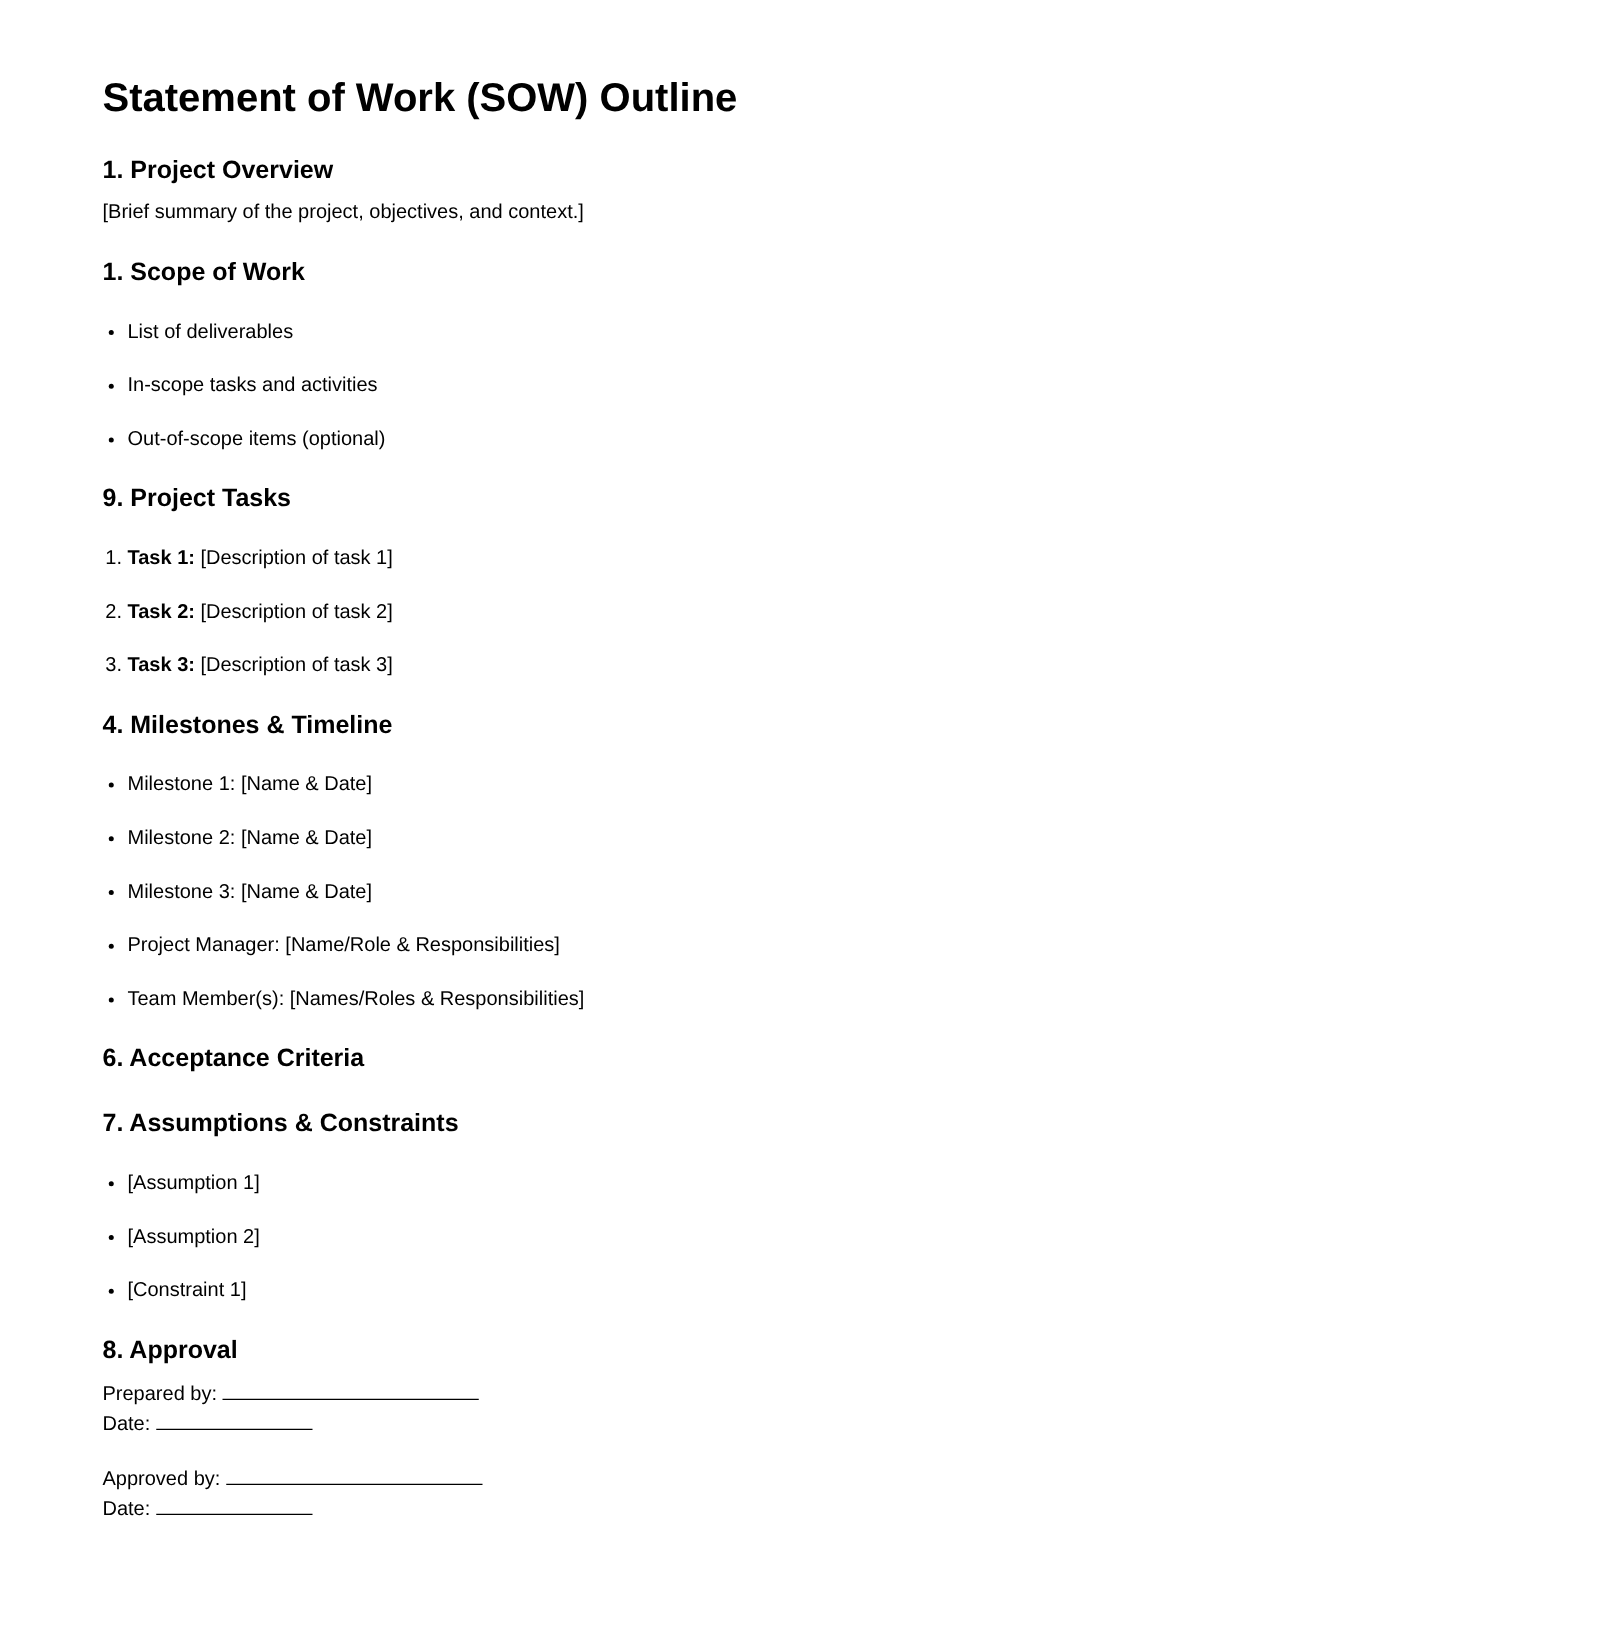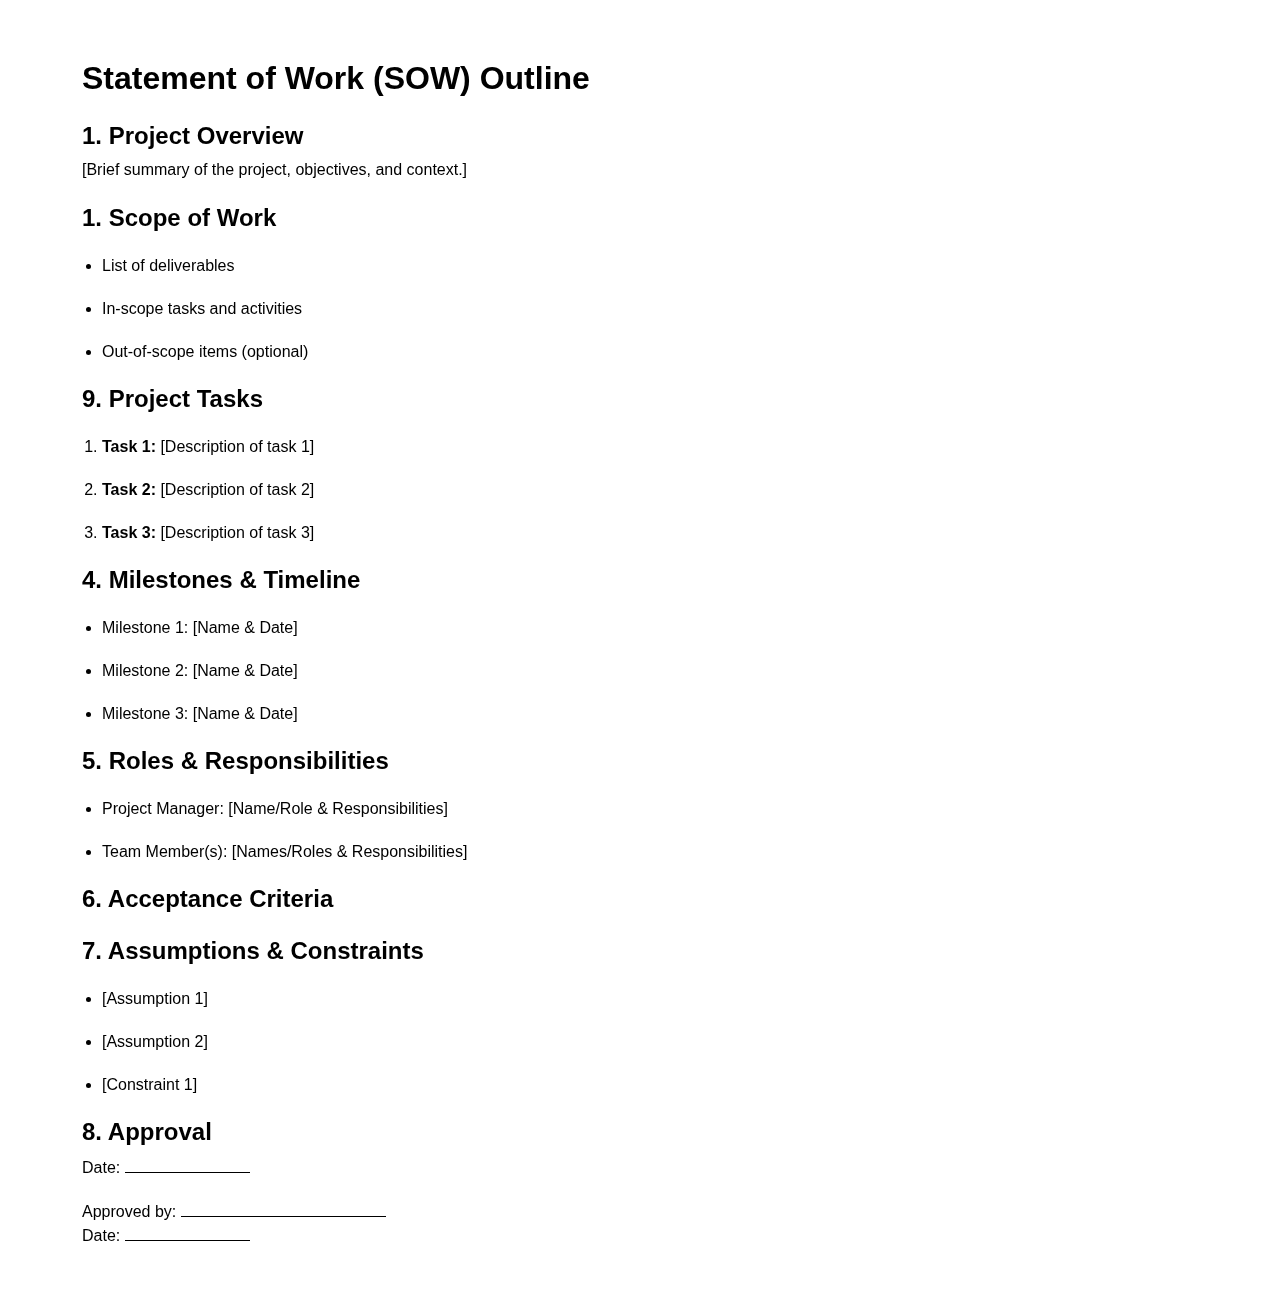--- a/index.html
+++ b/index.html
@@ -4,21 +4,21 @@
 <style>
   html, body { margin: 0; padding: 0; background: #ffffff; }
   body {
     width: 1278px; height: 1300px;
     font-family: "Liberation Sans", sans-serif;
     color: #000;
     font-size: 16px;
   }
   .page { padding: 56px 0 0 82px; }
   h1 { font-size: 32px; font-weight: bold; margin: 0 0 22px 0; line-height: 44px; }
-  h2 { font-size: 24px; font-weight: bold; margin: 0 12px 10px 0; line-height: 28px; }
+  h2 { font-size: 20px; font-weight: bold; margin: 0 12px 10px 0; line-height: 28px; }
   .section { margin-bottom: 24px; }
   p { margin: 0; line-height: 20px; }
   ul, ol { margin: 0; padding-left: 20px; }
   li { line-height: 18px; margin-top: 25px; }
   .sig-line { line-height: 24px; }
   .blank { display: inline-block; border-bottom: 1px solid #000; height: 14px; vertical-align: baseline; }
   .gap { height: 20px; }
 </style>
 </head>
 <body>
@@ -52,21 +52,20 @@
   <div class="section">
     <h2>4. Milestones &amp; Timeline</h2>
     <ul>
       <li>Milestone 1: [Name &amp; Date]</li>
       <li>Milestone 2: [Name &amp; Date]</li>
       <li>Milestone 3: [Name &amp; Date]</li>
     </ul>
   </div>
 
   <div class="section">
-    <h2>5. Roles &amp; Responsibilities</h2>
     <ul>
       <li>Project Manager: [Name/Role &amp; Responsibilities]</li>
       <li>Team Member(s): [Names/Roles &amp; Responsibilities]</li>
     </ul>
   </div>
 
   <div class="section">
     <h2>6. Acceptance Criteria</h2>
   </div>
 
@@ -75,20 +74,24 @@
     <ul>
       <li>[Assumption 1]</li>
       <li>[Assumption 2]</li>
       <li>[Constraint 1]</li>
     </ul>
   </div>
 
   <div class="section">
     <h2>8. Approval</h2>
     <div class="sig-line">
+      <span>Prepared by:</span>
+      <span class="blank" style="width:205px"></span>
+    </div>
+    <div class="sig-line">
       <span>Date:</span>
       <span class="blank" style="width:125px"></span>
     </div>
     <div class="gap"></div>
     <div class="sig-line">
       <span>Approved by:</span>
       <span class="blank" style="width:205px"></span>
     </div>
     <div class="sig-line">
       <span>Date:</span>

